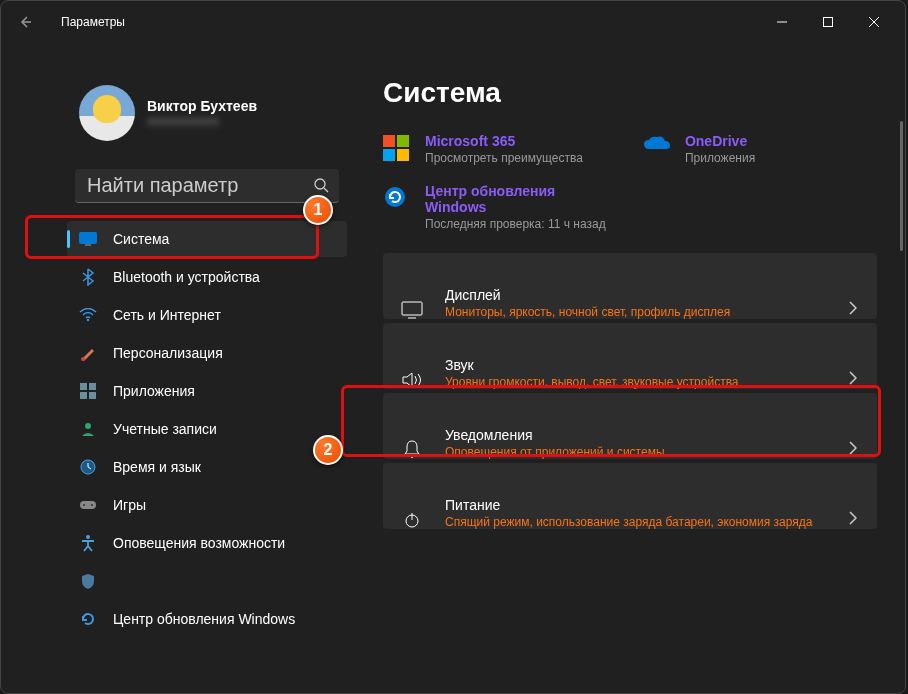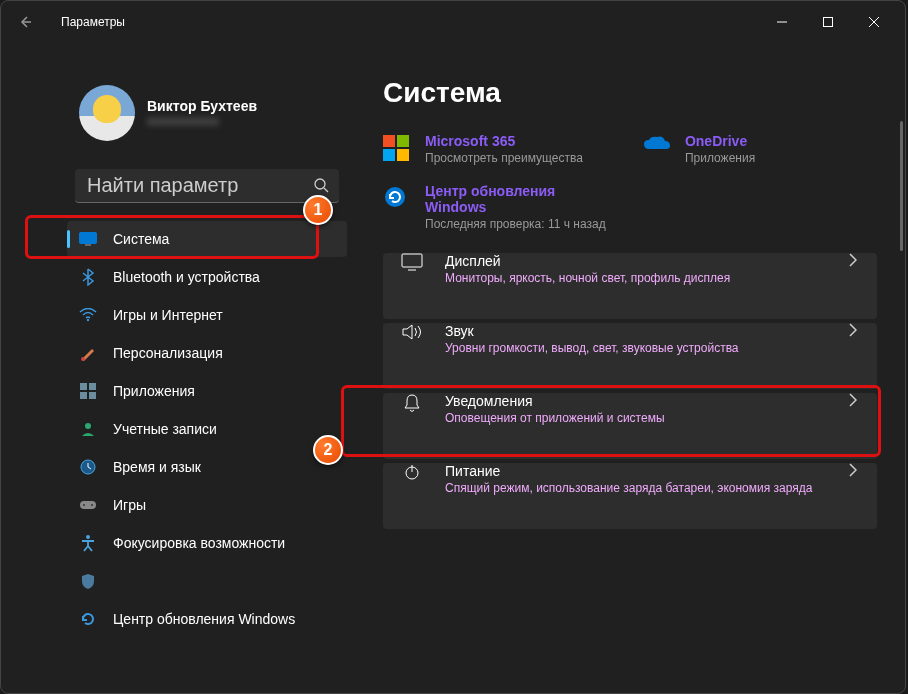--- a/index.html
+++ b/index.html
@@ -31,24 +31,24 @@
   .badge-1 { left: 302px; top: 194px; }
   .badge-2 { left: 312px; top: 434px; }
   .main { flex: 1; padding: 34px 28px 0 24px; overflow-y: auto; position: relative; }
   .page-title { color: #fff; font-size: 28px; font-weight: 600; margin-bottom: 24px; }
   .top-cards { display: flex; gap: 60px; margin-bottom: 18px; }
   .top-card { display: flex; gap: 14px; align-items: flex-start; }
   .tc-icon { width: 28px; height: 28px; margin-top: 2px; }
   .tc-title { color: #8b5cf6; font-size: 14px; font-weight: 600; }
   .tc-sub { color: #999; font-size: 12px; margin-top: 2px; }
   .settings-list { display: flex; flex-direction: column; gap: 4px; margin-top: 18px; }
-  .setting-row { background: #2d2d2d; border-radius: 4px; height: 66px; display: flex; align-items: flex-start; padding: 0 20px 0 18px; cursor: pointer; }
+  .setting-row { background: #2d2d2d; border-radius: 4px; height: 66px; display: flex; align-items: flex-end; padding: 0 20px 0 18px; cursor: pointer; }
   .setting-row .ico { width: 22px; margin-right: 22px; color: #fff; display:flex; align-items:center; justify-content:center; }
   .sr-title { color: #fff; font-size: 14px; }
-  .sr-sub { color: #f0abfc; font-size: 12px; margin-top: 2px; }
+  .sr-sub { color: #f97316; font-size: 12px; margin-top: 2px; }
   .sr-chevron { margin-left: auto; color: #ccc; }
   .highlight-2 { position: absolute; left: 340px; top: 384px; width: 540px; height: 72px; border: 3px solid #d11; border-radius: 6px; pointer-events: none; z-index: 5; }
   .scroll-indicator { position: absolute; right: 2px; top: 120px; width: 3px; height: 130px; background: #666; border-radius: 2px; }
   .ms-logo { display:grid; grid-template-columns: 12px 12px; grid-template-rows: 12px 12px; gap:2px; }
   .ms-logo div:nth-child(1){background:#f25022;} .ms-logo div:nth-child(2){background:#7fba00;} .ms-logo div:nth-child(3){background:#00a4ef;} .ms-logo div:nth-child(4){background:#ffb900;}
 </style>
 </head>
 <body>
 
 <div class="window">
@@ -116,21 +116,21 @@
             </span>
           <span>Bluetooth и устройства</span>
         </div>
         <div class="nav-item">
           <span class="ico">
               <svg width="18" height="14" viewBox="0 0 18 14">
                 <path d="M1 4 Q9 -3 17 4 M4 7 Q9 2 14 7 M7 10 Q9 8 11 10" stroke="#3a96dd" stroke-width="1.5" fill="none"></path>
                 <circle cx="9" cy="12" r="1.2" fill="#3a96dd"></circle>
               </svg>
             </span>
-          <span>Игры и Интернет</span>
+          <span>Сеть и Интернет</span>
         </div>
         <div class="nav-item">
           <span class="ico">
               <svg width="18" height="18" viewBox="0 0 18 18">
                 <path d="M3 15 L13 5 L15 7 L5 17 Z" fill="#d97a4a"></path>
                 <circle cx="4" cy="15" r="2" fill="#c44"></circle>
               </svg>
             </span>
           <span>Персонализация</span>
         </div>
@@ -173,21 +173,21 @@
             </span>
           <span>Игры</span>
         </div>
         <div class="nav-item">
           <span class="ico">
               <svg width="16" height="18" viewBox="0 0 16 18">
                 <circle cx="8" cy="3" r="2" fill="#4aa3df"></circle>
                 <path d="M2 7 L14 7 M8 7 V12 M8 12 L4 17 M8 12 L12 17" stroke="#4aa3df" stroke-width="1.8"></path>
               </svg>
             </span>
-          <span>Фокусировка возможности</span>
+          <span>Оповещения возможности</span>
         </div>
         <div class="nav-item">
           <span class="ico">
               <svg width="14" height="16" viewBox="0 0 14 16">
                 <path d="M7 1 L13 3 V8 Q13 14 7 16 Q1 14 1 8 V3 Z" fill="#4a7a9e"></path>
               </svg>
             </span>
         </div>
         <div class="nav-item">
           <span class="ico">

